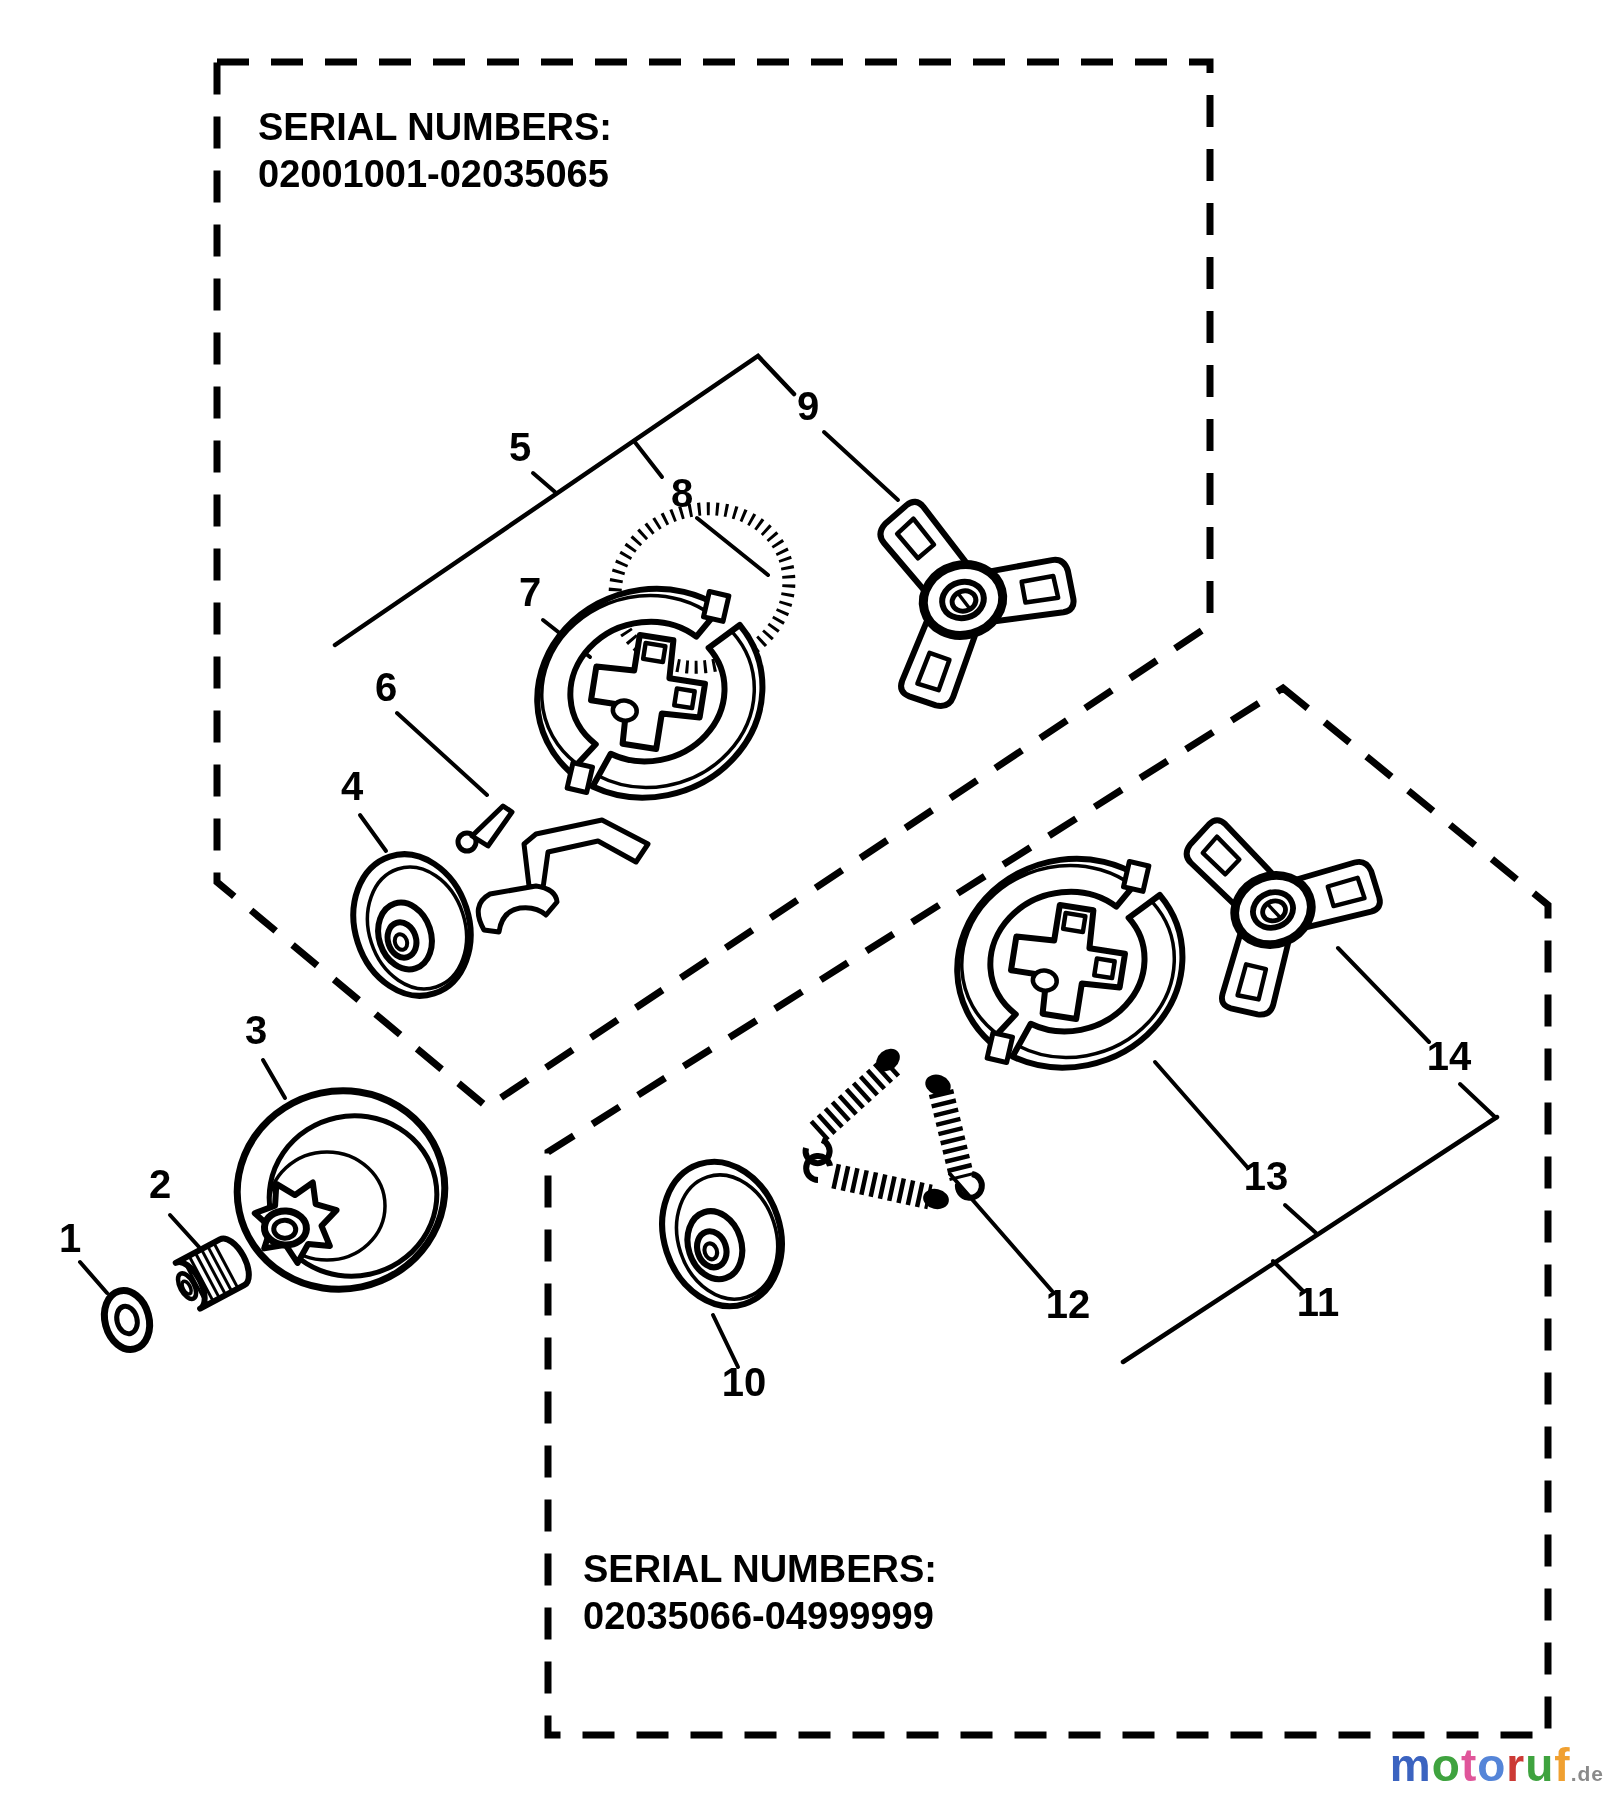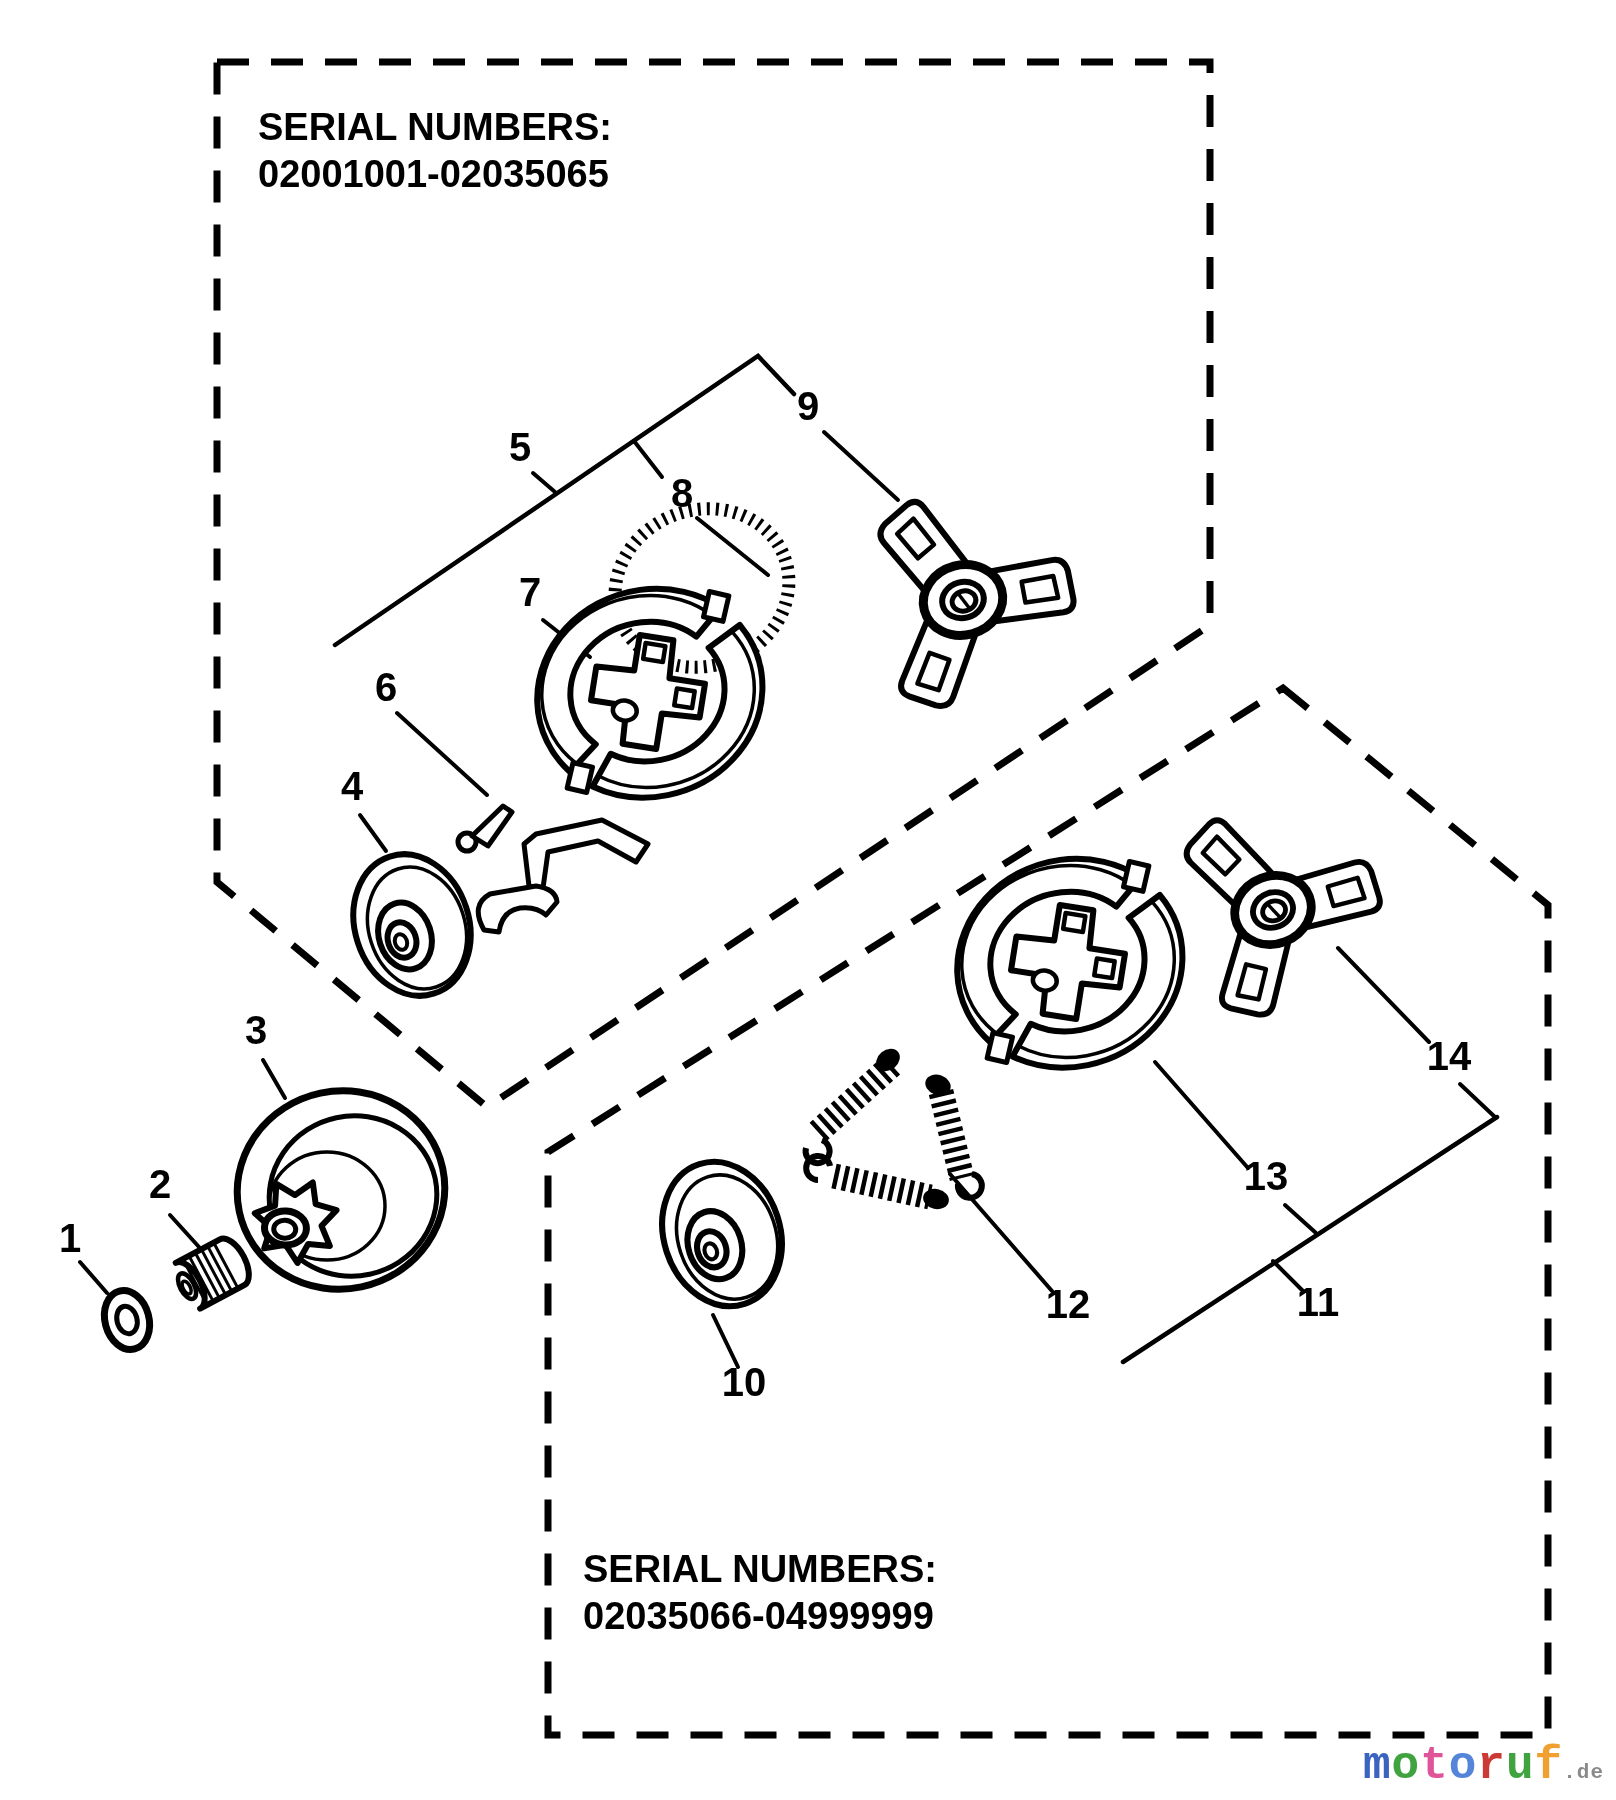--- a/index.html
+++ b/index.html
@@ -6,21 +6,21 @@
   body{width:1616px;height:1800px;position:relative;font-family:"Liberation Sans",sans-serif;}
   svg text{font-family:"Liberation Sans","DejaVu Sans",sans-serif;}
   .part-label{font-size:40px;font-weight:bold;fill:#000;}
   .serial-text{font-size:38px;font-weight:bold;fill:#000;letter-spacing:0px;}
   .outline{fill:#ffffff;stroke:#000;stroke-width:6;stroke-linejoin:round;}
   .thin{fill:none;stroke:#000;stroke-width:3.5;}
   .leader{stroke:#000;stroke-width:4;fill:none;stroke-linecap:round;}
   .bracket{stroke:#000;stroke-width:4.5;fill:none;stroke-linecap:round;}
   .dashedbox{fill:none;stroke:#000;stroke-width:7;stroke-dasharray:32 22;}
   .coil{fill:none;stroke:#000;}
-  #watermark{position:absolute;right:12px;bottom:8px;font-family:Liberation Mono, monospace;
+  #watermark{position:absolute;right:12px;bottom:8px;font-family:Liberation Sans, sans-serif;
              font-weight:bold;font-size:46px;letter-spacing:1px;user-select:none;}
   #watermark .suffix{font-size:21px;font-weight:bold;}
 </style>
 </head>
 <body>
 
 <div>
 <svg width="1616" height="1800" viewBox="0 0 1616 1800" xmlns="http://www.w3.org/2000/svg">
 
   <rect x="0" y="0" width="1616" height="1800" fill="#ffffff"></rect>

